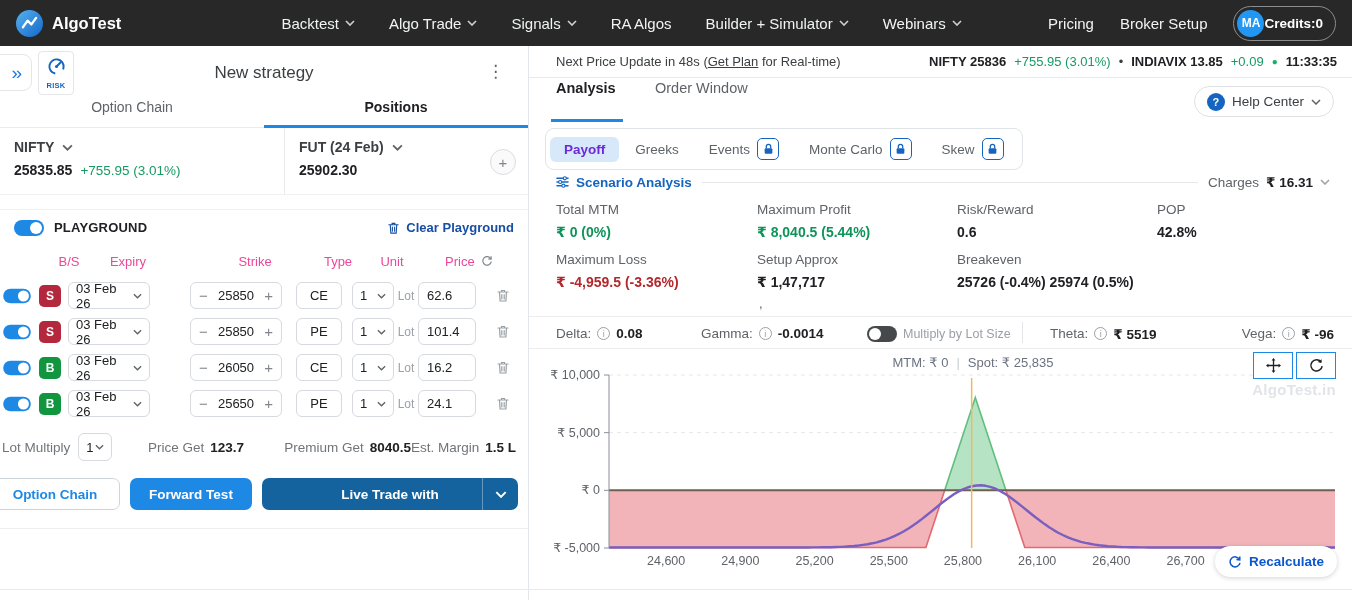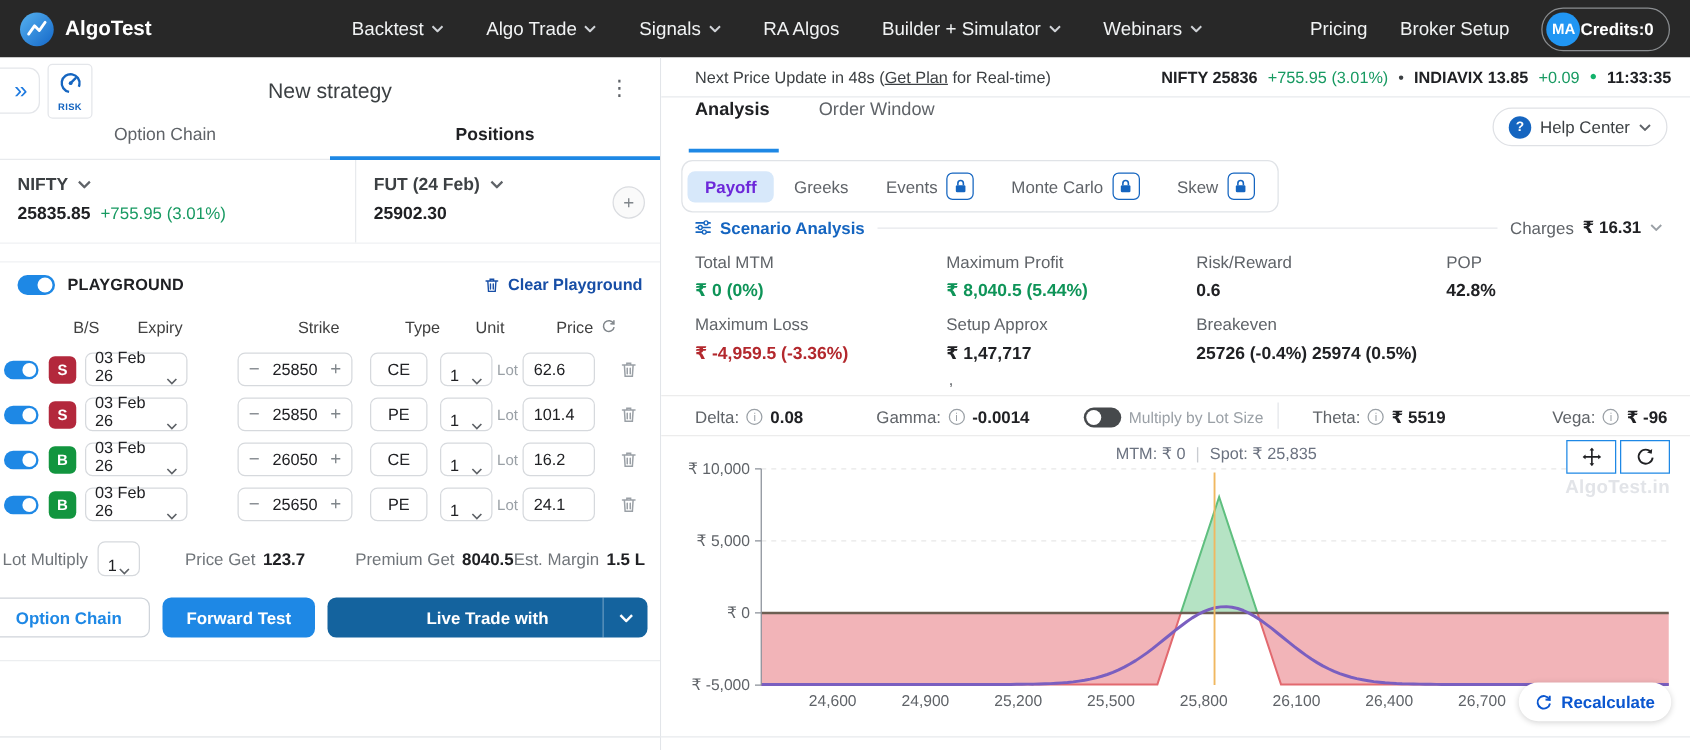--- a/index.html
+++ b/index.html
@@ -56,31 +56,31 @@
   .tgl { width:30px; height:16px; border-radius:9px; background:#1e88e5; position:relative; display:inline-block; cursor:pointer; flex:none; }
   .tgl::after { content:""; position:absolute; width:12px; height:12px; border-radius:50%; background:#fff; top:2px; right:2px; }
   .tgl.off { background:#46494c; }
   .tgl.off::after { right:auto; left:2px; }
   .pg-title { margin-left:10px; font-size:13px; font-weight:bold; color:#202124; letter-spacing:.2px; }
   .pg-clear { margin-left:auto; display:flex; align-items:center; gap:6px; color:#174ea6; font-size:13px;
     font-weight:600; cursor:pointer; }
 
   .grid-row { display:grid; grid-template-columns:30px 36px 82px 40px 92px 14px 46px 10px 42px 24px 58px 1fr 30px;
     align-items:center; padding:0 10px 0 2px; }
-  .col-headers { height:24px; margin-top:4px; font-size:13px; color:#404040;padding-left:21px; }
+  .col-headers { height:24px; margin-top:4px; font-size:13px; color:#ec4899;padding-left:21px; }
   .col-headers .h { text-align:center; }
   .h-price { display:flex; align-items:center; gap:6px; justify-content:flex-start; padding-left:8px; }
   .pos-row { margin:9px 0; }
   .badge { width:22px; height:22px; border-radius:5px; color:#fff; font-size:12px; font-weight:bold;
     display:flex; align-items:center; justify-content:center; margin:0 auto; cursor:pointer; }
   .badge.sell { background:#b3283c; }
   .badge.buy { background:#12953f; }
   .sel, .stepper, .type-btn, .price-input { border:1px solid #d6d9dd; border-radius:6px; height:27px;
     background:#fff; font-size:13px; color:#202124; }
-  .sel { display:flex; align-items:flex-end; justify-content:space-between; padding:0 7px; cursor:pointer; }
+  .sel { display:flex; align-items:center; justify-content:space-between; padding:8px 7px; cursor:pointer; }
   .stepper { display:flex; align-items:center; justify-content:space-between; padding:0 8px; }
   .st-btn { color:#80868b; font-size:15px; cursor:pointer; }
   .type-btn { display:flex; align-items:center; justify-content:center; cursor:pointer; }
   .lot { color:#9aa0a6; font-size:12px; text-align:center; }
   .price-input { display:flex; align-items:center; padding:0 8px; cursor:text; }
   .trash { display:flex; justify-content:center; cursor:pointer; }
 
   .summary { display:flex; align-items:center; padding:0 12px 0 2px; margin-top:16px; font-size:13.5px; color:#70757a; }
   .summary b { color:#202124; margin-left:6px; font-weight:bold; }
   .lot-sel { width:58px; height:28px; margin-left:8px; }

